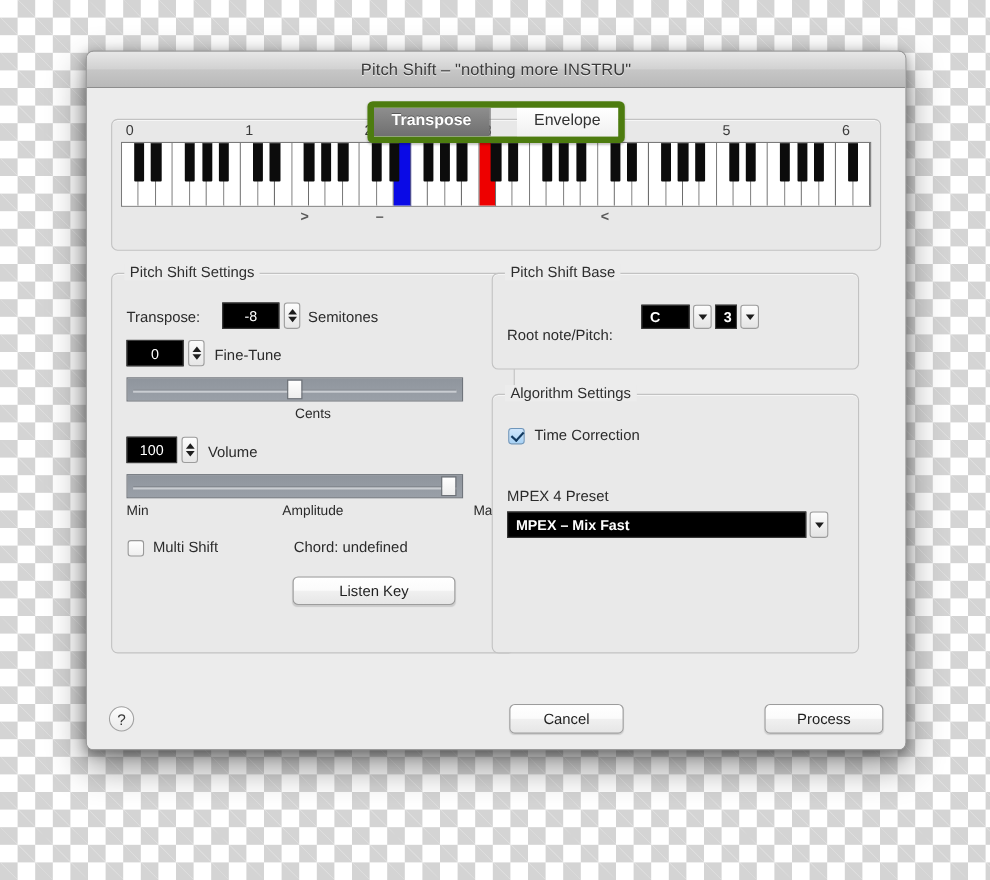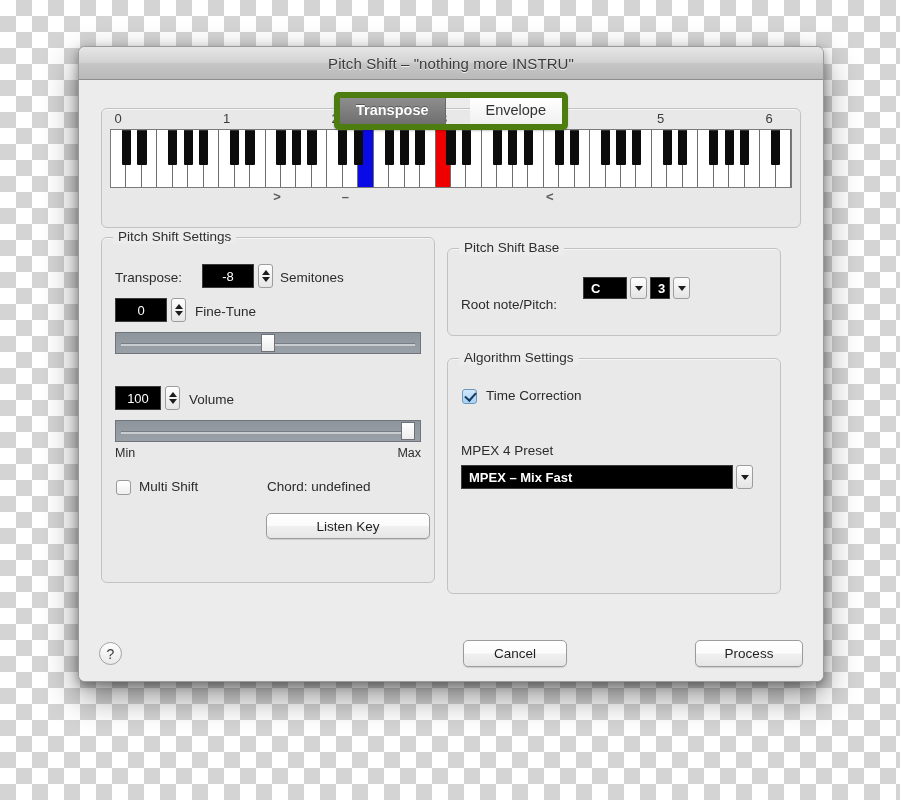--- a/index.html
+++ b/index.html
@@ -298,21 +298,21 @@
           <div class="bkey" style="width: 1.36364%; left: 92.5%;"></div>
           <div class="bkey" style="width: 1.36364%; left: 97.0455%;"></div>
         </div>
       <div class="kb-markers" id="kb-markers">
           <span style="left: 24.5%;">&gt;</span>
           <span style="left: 34.5%;">–</span>
           <span style="left: 64.5%;">&lt;</span>
         </div>
     </div>
 
-    <div class="gbox" style="left:22px;top:157px;width:332px;height:344px;">
+    <div class="gbox" style="left:22px;top:168px;width:332px;height:344px;padding-left:33px;">
       <div class="gtitle">Pitch Shift Settings</div>
 
       <span class="lbl" style="position:absolute;left:13px;top:32px;">Transpose:</span>
       <div class="numfield" style="position:absolute;left:100px;top:26px;width:52px;height:24px;">-8</div>
       <div class="stepper" style="position:absolute;left:156px;top:26px;">
         <span class="ar up"></span>
         <span class="ar dn"></span>
       </div>
       <span class="lbl" style="position:absolute;left:178px;top:32px;">Semitones</span>
 
@@ -320,40 +320,42 @@
       <div class="stepper" style="position:absolute;left:69px;top:60px;">
         <span class="ar up"></span>
         <span class="ar dn"></span>
       </div>
       <span class="lbl" style="position:absolute;left:93px;top:66px;">Fine-Tune</span>
 
       <div class="slider" style="left:13px;top:94px;width:306px;">
         <div class="track"></div>
         <div class="thumb" id="cents-thumb" style="left: 50%;"></div>
       </div>
+      <span class="cap" style="left:0;right:0;top:120px;text-align:center;">Cents</span>
 
       <div class="numfield" style="position:absolute;left:13px;top:148px;width:46px;height:24px;">100</div>
       <div class="stepper" style="position:absolute;left:63px;top:148px;">
         <span class="ar up"></span>
         <span class="ar dn"></span>
       </div>
       <span class="lbl" style="position:absolute;left:87px;top:154px;">Volume</span>
 
       <div class="slider" style="left:13px;top:182px;width:306px;">
         <div class="track"></div>
         <div class="thumb" id="amp-thumb" style="left: 96%;"></div>
       </div>
       <span class="cap" style="left:13px;top:208px;">Min</span>
+      <span class="cap" style="left:0;right:0;top:208px;text-align:center;">Amplitude</span>
       <span class="cap" style="right:13px;top:208px;">Max</span>
 
       <span class="cbox" style="position:absolute;left:14px;top:242px;"></span>
       <span class="lbl" style="position:absolute;left:37px;top:241px;">Multi Shift</span>
       <span class="lbl" style="position:absolute;left:165px;top:241px;">Chord: undefined</span>
 
-      <div class="btn" style="position:absolute;left:164px;top:275px;width:164px;height:26px;">Listen Key</div>
+      <div class="btn" style="position:absolute;left:164px;top:275px;width:148px;height:26px;">Listen Key</div>
     </div>
 
     <div class="gbox" style="left:368px;top:168px;width:332px;height:86px;">
       <div class="gtitle">Pitch Shift Base</div>
 
       <span class="lbl" style="position:absolute;left:13px;top:48px;">Root note/Pitch:</span>
 
       <div class="combo" style="position:absolute;left:135px;top:28px;">
         <div class="val" style="width:44px;height:22px;">C</div>
         <div class="arrowbtn">

